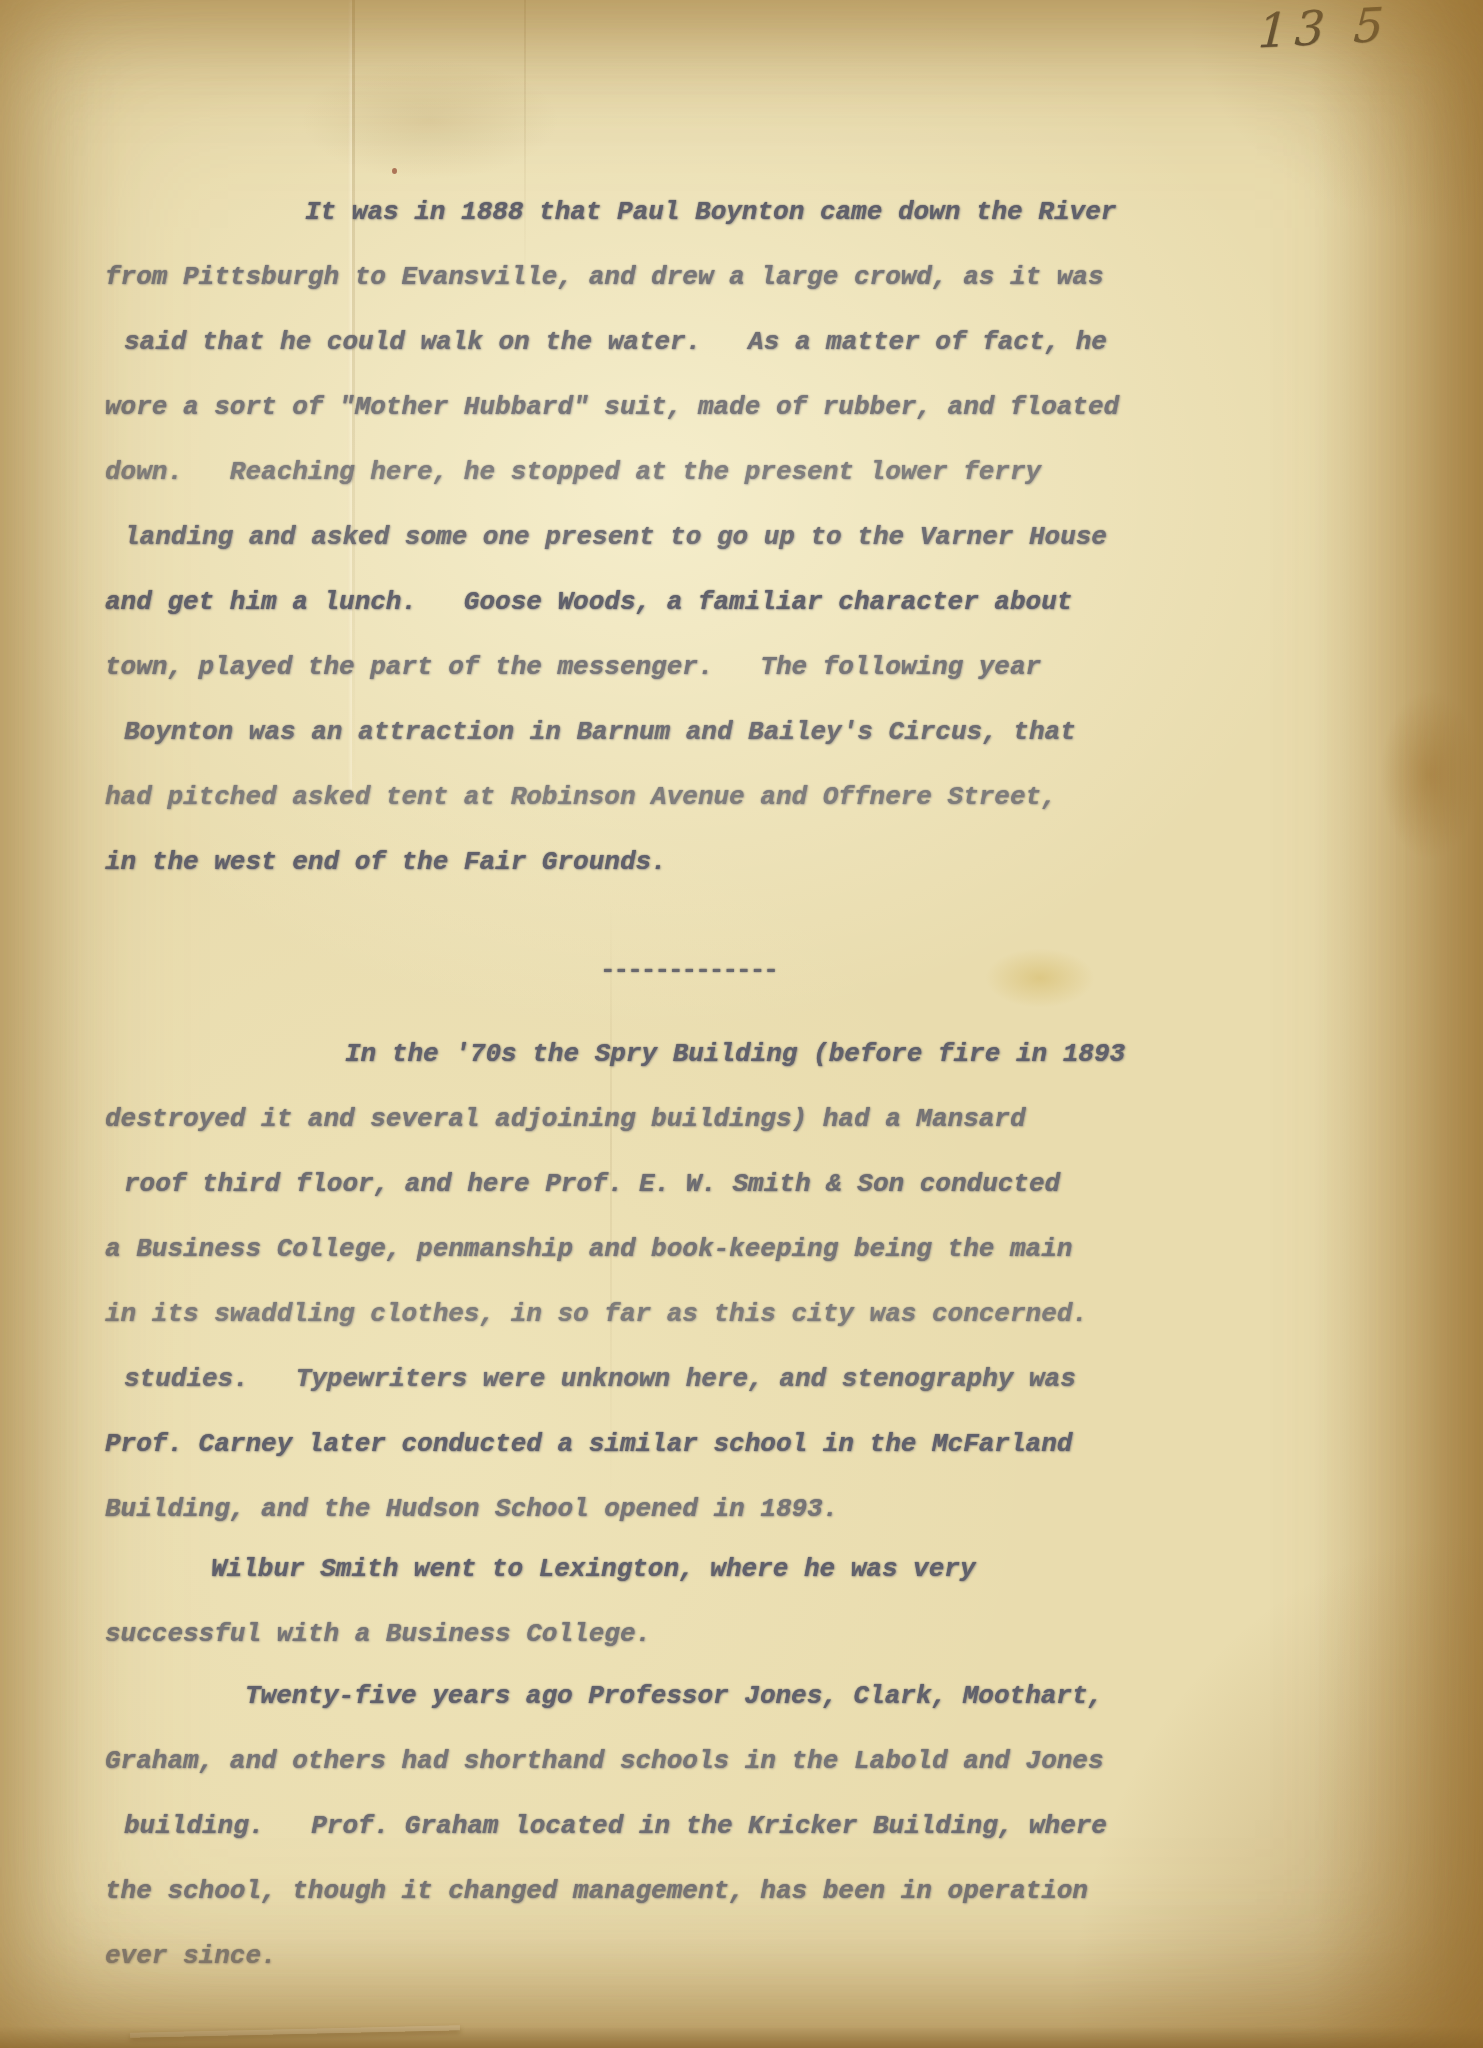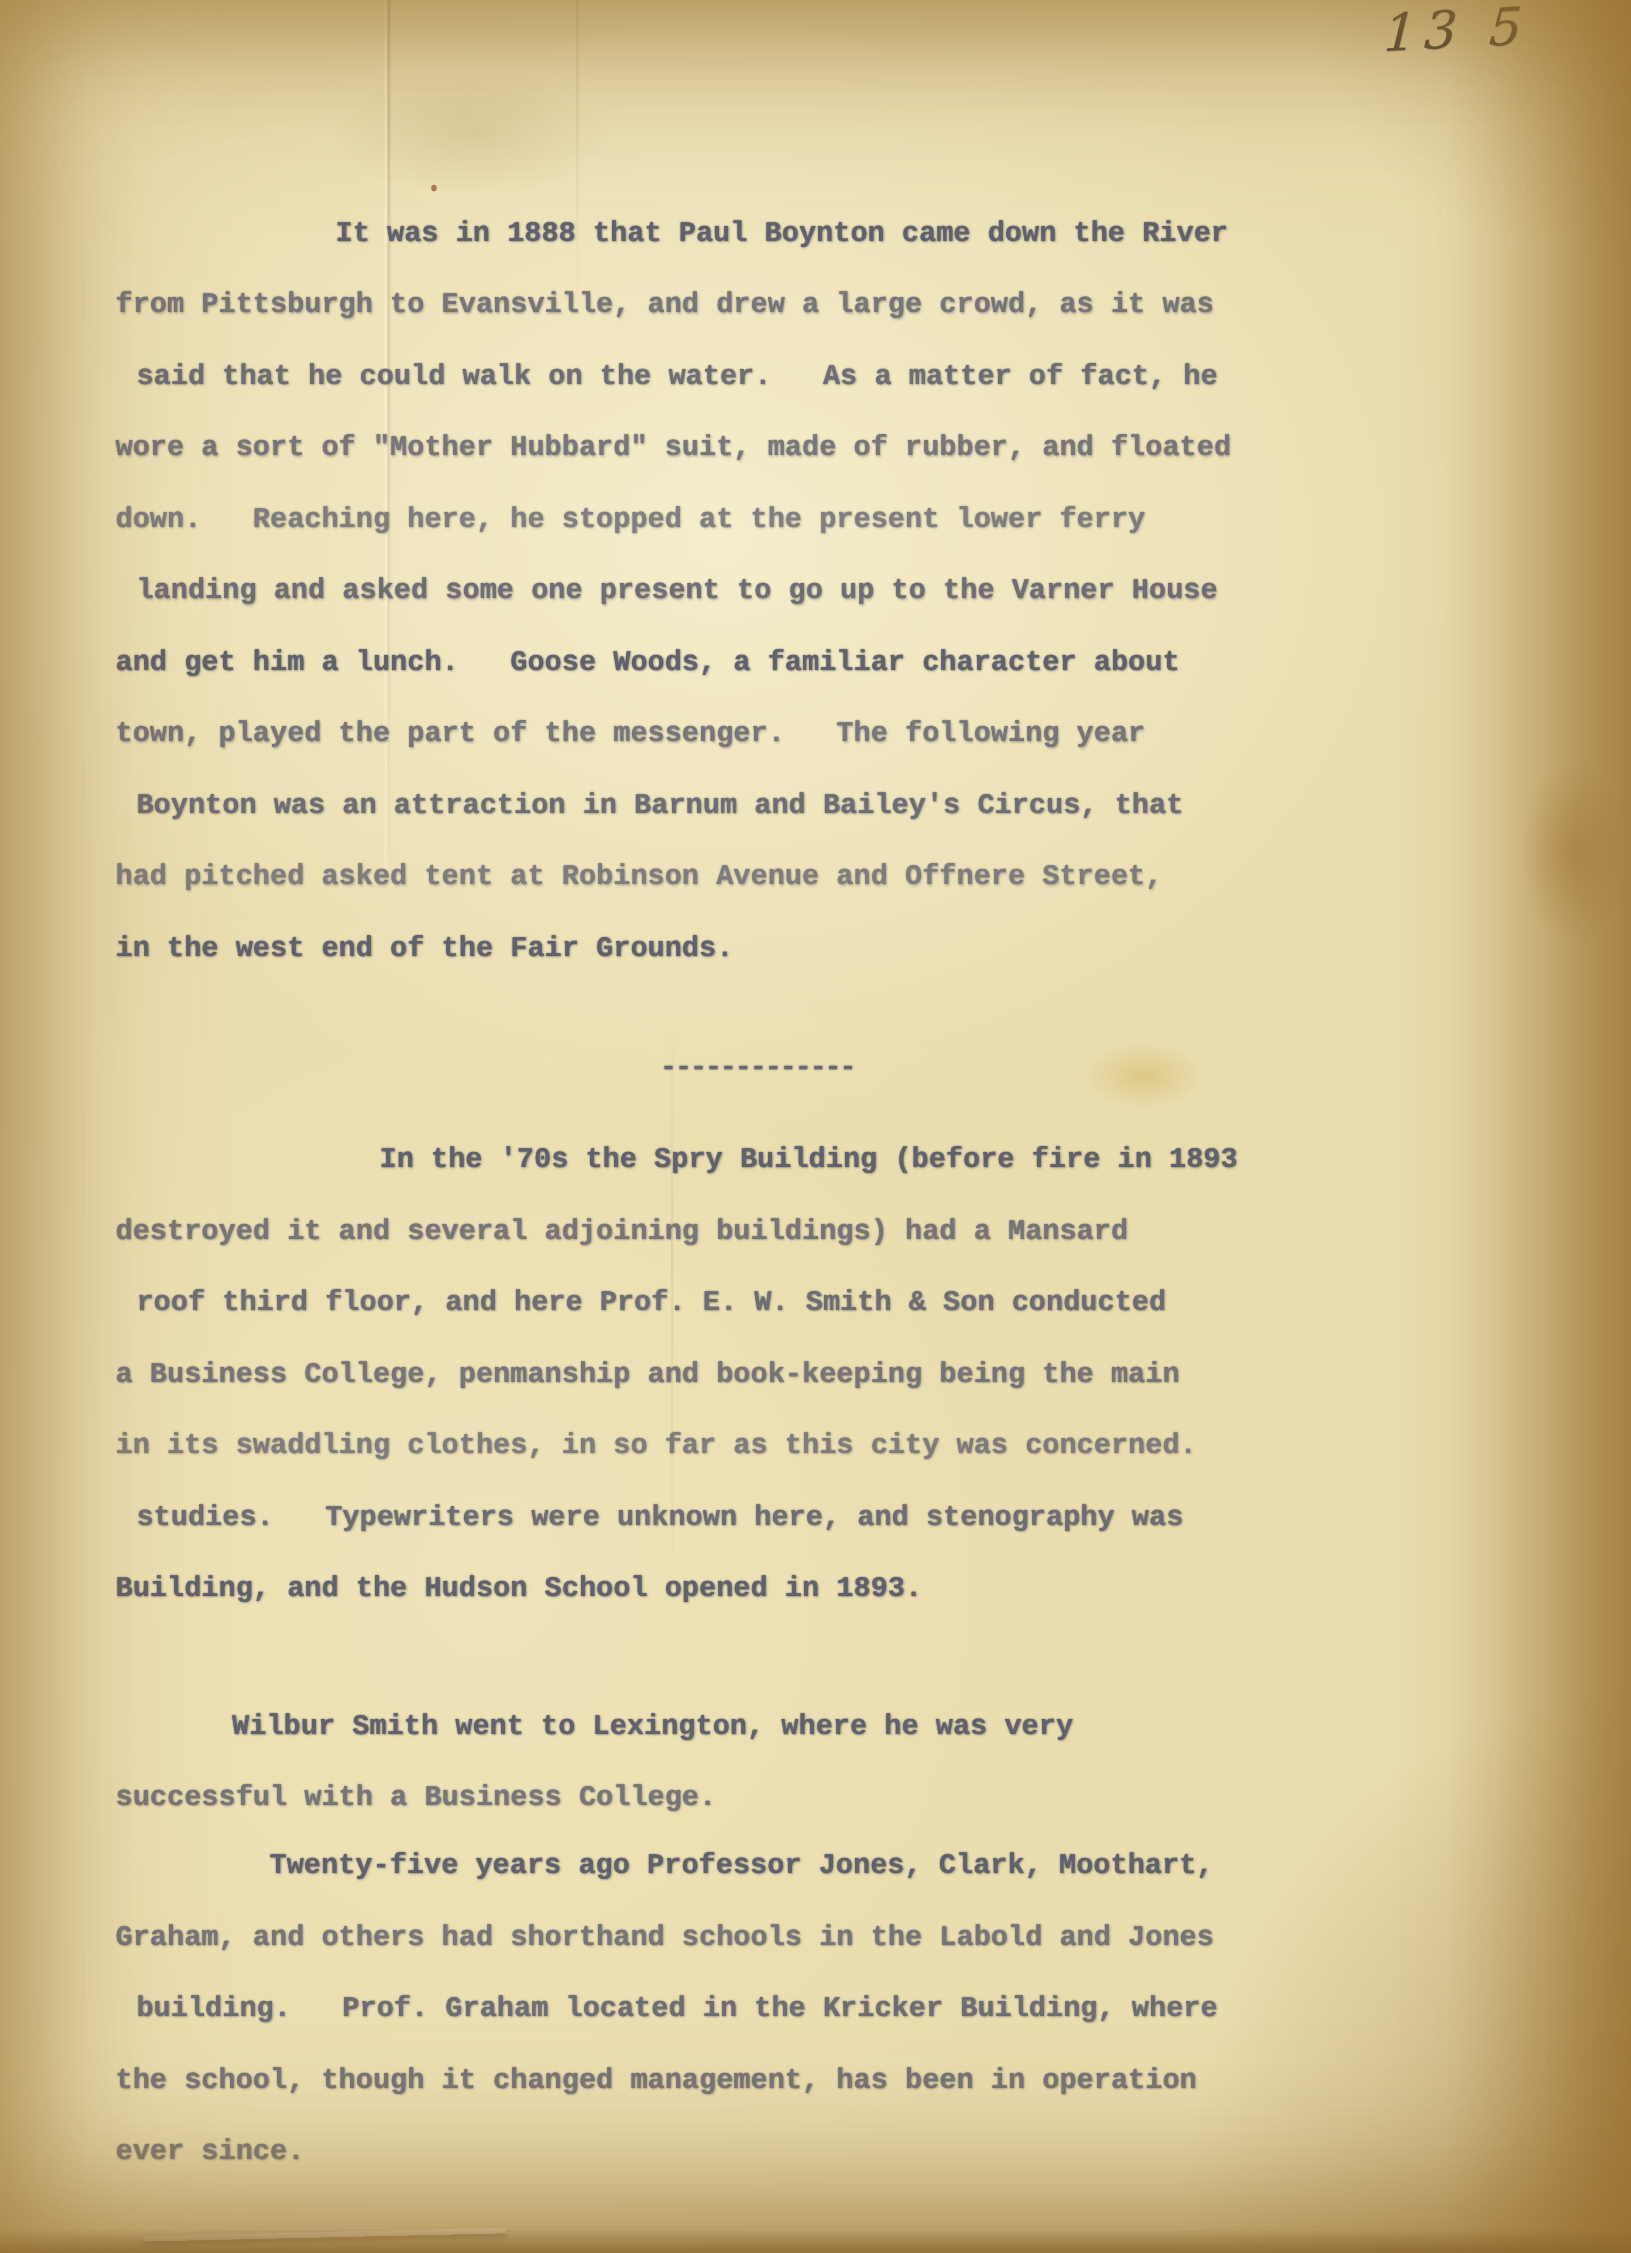--- a/index.html
+++ b/index.html
@@ -83,21 +83,21 @@
     background: radial-gradient(ellipse at center, rgba(150,120,60,.16), rgba(150,120,60,0) 70%);
     pointer-events: none;
   }
   .speck {
     position: absolute; left: 392px; top: 168px; width: 5px; height: 6px;
     border-radius: 50%; background: rgba(140,60,40,.65);
     pointer-events: none;
   }
 
   .sec {
-    position: absolute; left: 105px; width: 1200px;
+    position: absolute; left: 105px; width: 1200px; font-style: italic;
   }
   .sec-1 { top: 180px;  --indent: 200px; }
   .sec-2 { top: 1022px; --indent: 240px; }
   .sec-3 { top: 1537px; --indent: 106px; }
   .sec-4 { top: 1664px; --indent: 140px; }
 
   .tline {
     height: 65px; line-height: 65px;
     white-space: pre;
     font-size: 26px; font-weight: bold;
@@ -163,20 +163,21 @@
 
   <div class="divider">-------------</div>
 
   <div class="sec sec-2">
       <div class="tline">In the '70s the Spry Building (before fire in 1893</div>
       <div class="tline">destroyed it and several adjoining buildings) had a Mansard</div>
       <div class="tline">roof third floor, and here Prof. E. W. Smith &amp; Son conducted</div>
       <div class="tline">a Business College, penmanship and book-keeping being the main</div>
       <div class="tline">in its swaddling clothes, in so far as this city was concerned.</div>
       <div class="tline">studies.   Typewriters were unknown here, and stenography was</div>
+      <div class="tline">Prof. Carney later conducted a similar school in the McFarland</div>
       <div class="tline">Building, and the Hudson School opened in 1893.</div>
     </div>
 
   <div class="sec sec-3">
       <div class="tline">Wilbur Smith went to Lexington, where he was very</div>
       <div class="tline">successful with a Business College.</div>
     </div>
 
   <div class="sec sec-4">
       <div class="tline">Twenty-five years ago Professor Jones, Clark, Moothart,</div>

